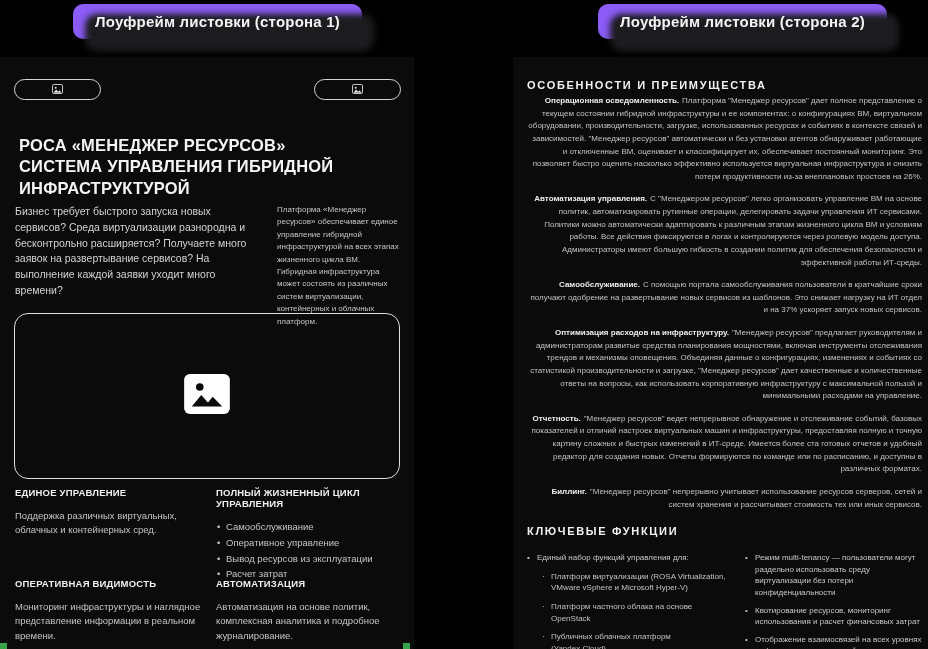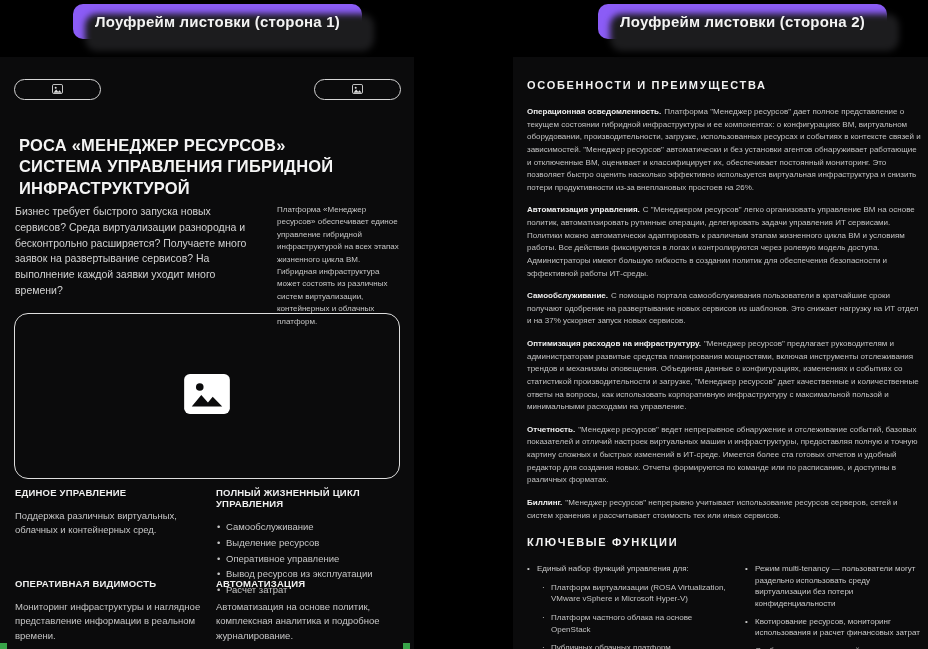--- a/index.html
+++ b/index.html
@@ -53,22 +53,22 @@
   #feat4{left:216px;top:521px;}
   .feat h3{margin:0 0 11px;font-size:9.5px;font-weight:bold;color:#f0f0f0;letter-spacing:.2px;}
   .feat p{margin:0;font-size:9.5px;line-height:1.5;color:#c6c6c6;}
   .feat ul{list-style:none;margin:0;padding:0;}
   .feat li{position:relative;padding-left:10px;margin-bottom:2px;
         font-size:9.5px;line-height:1.45;color:#c6c6c6;}
   .feat li::before{content:"•";position:absolute;left:1px;color:#c6c6c6;}
 
   
   .p2-inner{padding:22px 6px 0 14px;}
-  .section-h{margin:0 0 15px;font-size:11px;font-weight:bold;color:#f2f2f2;letter-spacing:1.7px;}
-  .paras p{margin:0 0 10px;font-size:8px;line-height:1.58;color:#c3c3c3;text-align:left;}
+  .section-h{margin:0 0 4px;font-size:11px;font-weight:bold;color:#f2f2f2;letter-spacing:1.7px;}
+  .paras p{margin:0 0 10px;font-size:8px;line-height:1.58;color:#c3c3c3;text-align:right;}
   .paras .lead{font-weight:bold;color:#efefef;margin-right:3px;}
   .kf-h{margin:14px 0 15px;}
   .kf-cols{display:flex;gap:18px;}
   .kf{list-style:none;margin:0;padding:0;}
   .kf-left{width:200px;flex:0 0 200px;}
   .kf-right{flex:1;}
   .kf li{position:relative;padding-left:10px;margin-bottom:6px;
         font-size:8px;line-height:1.45;color:#c9c9c9;}
   .kf li::before{content:"•";position:absolute;left:0;color:#c9c9c9;}
   .kf li ul{list-style:none;margin:7px 0 0 5px;padding:0;}
@@ -127,21 +127,20 @@
 
   <div class="feat" id="feat1">
     <h3>ЕДИНОЕ УПРАВЛЕНИЕ</h3>
     <p>Поддержка различных виртуальных, облачных и контейнерных сред.</p>
   </div>
 
   <div class="feat" id="feat2">
     <h3>ПОЛНЫЙ ЖИЗНЕННЫЙ ЦИКЛ УПРАВЛЕНИЯ</h3>
     <ul>
       <li>Самообслуживание</li>
-      <li>Выделение ресурсов</li>
       <li>Оперативное управление</li>
       <li>Вывод ресурсов из эксплуатации</li>
       <li>Расчет затрат</li>
     </ul>
   </div>
 
   <div class="feat" id="feat4">
     <h3>АВТОМАТИЗАЦИЯ</h3>
     <p>Автоматизация на основе политик, комплексная аналитика и подробное журналирование.</p>
   </div>

